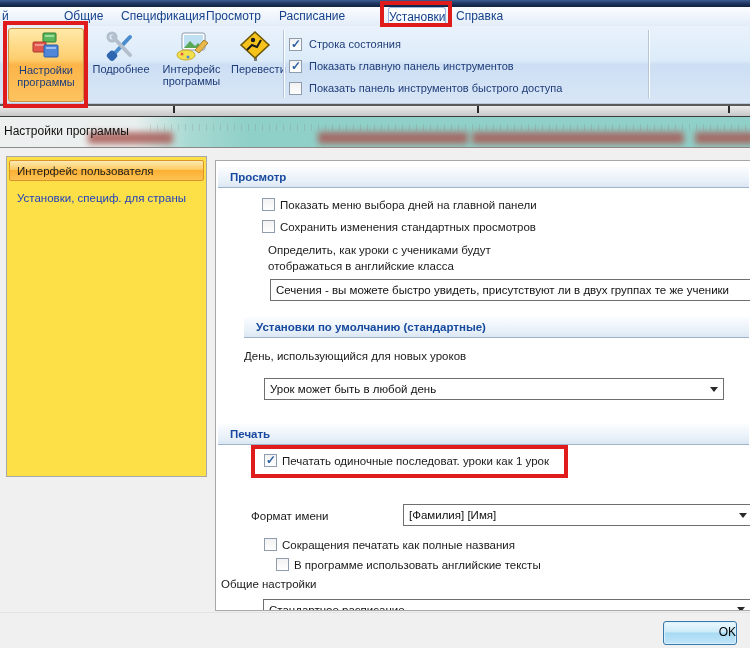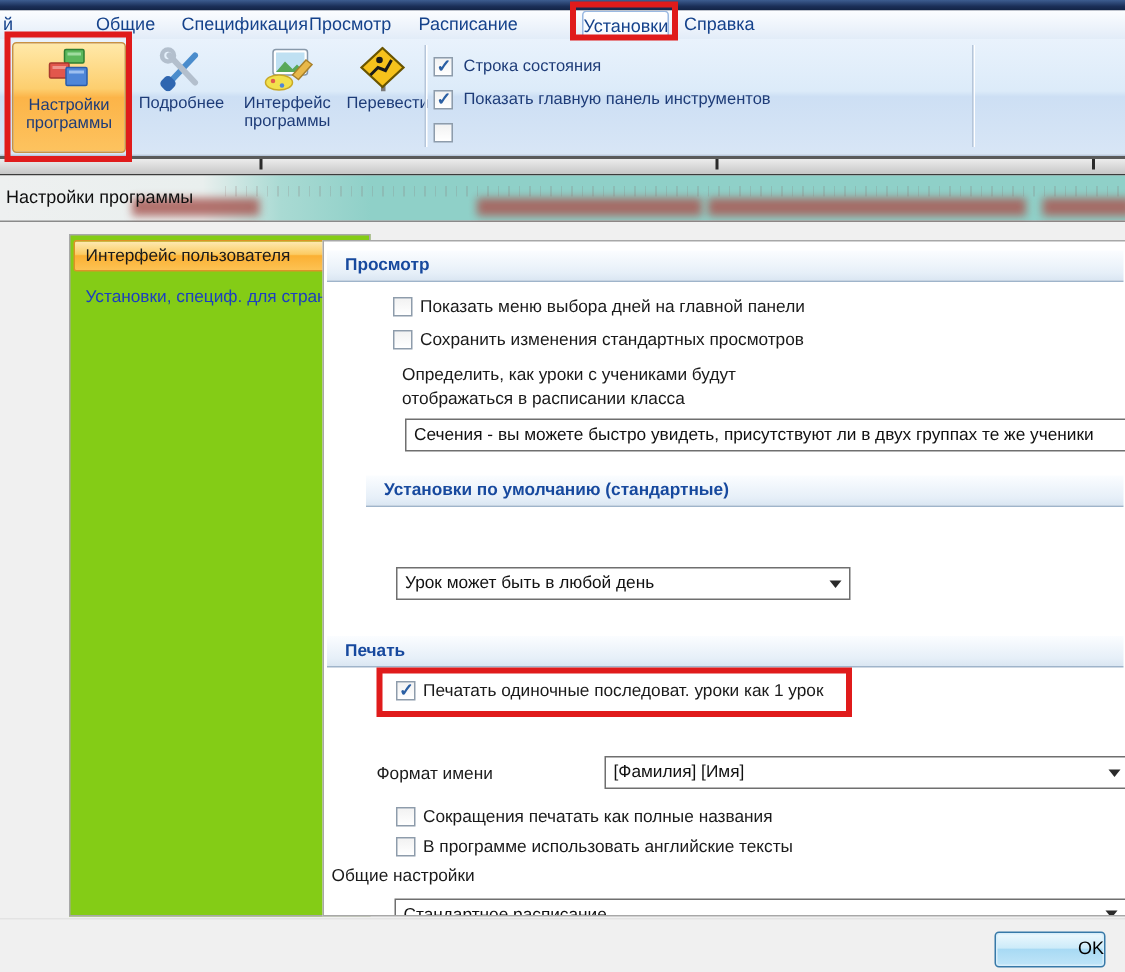--- a/index.html
+++ b/index.html
@@ -67,22 +67,22 @@
     filter:blur(3px); opacity:.85; }
   .br1 { left:88px;  width:85px; }
   .br2 { left:318px; width:150px; }
   .br3 { left:472px; width:212px; }
   .br4 { left:695px; width:60px; }
   .dlg-title { position:absolute; left:4px; top:124px; font-size:12px; color:#101010; z-index:6; }
 
   
   .dlg-body { position:absolute; left:0; top:148px; width:750px; height:464px; background:#f0f0f0; }
 
-  .sidebar { position:absolute; left:6px; top:8px; width:201px; height:455px;
-    background:#84cc16; border:1px solid #a8a8a8;margin-left:40px; }
+  .sidebar { position:absolute; left:6px; top:8px; width:201px; height:321px;
+    background:#fde047; border:1px solid #a8a8a8; }
   .side-item { position:absolute; left:2px; right:2px; height:21px; line-height:20px;
     padding-left:7px; font-size:11.5px; color:#1c3fbf; cursor:default; white-space:nowrap; }
   .side-i1 { top:3px; }
   .side-i2 { top:31px; padding-left:8px; }
   .side-item.selected {
     background:linear-gradient(180deg,#fdeab2 0%,#fccb62 45%,#fbb033 50%,#fcc253 100%);
     border:1px solid #dc9327; border-radius:2px; color:#1a1a1a; }
 
   .panel { position:absolute; left:215px; top:12px; width:537px; height:451px;
     background:#ffffff; border:1px solid #a8a8a8; overflow:hidden; }
@@ -97,33 +97,33 @@
     font-size:11.5px; color:#1a1a1a; white-space:nowrap; }
   .p-label { position:absolute; font-size:11.5px; color:#1a1a1a; white-space:nowrap; }
 
   .r-vcb1 { left:46px; top:37px; }
   .r-vcb2 { left:46px; top:59px; }
   .note1  { left:52px; top:83px; }
   .note2  { left:52px; top:99px; }
   .r-day  { left:28px; top:189px; }
   .r-pcb  { left:48px; top:293px; }
   .r-dcb1 { left:48px; top:377px; }
-  .r-dcb2 { left:48px; top:397px; }
+  .r-dcb2 { left:60px; top:397px; }
   .r-name { left:35px; top:349px; }
   .r-gen  { left:5px;  top:417px; }
 
   .sel { position:absolute; height:22px; background:#ffffff; border:1px solid #6f6f6f;
     font-size:11.5px; color:#111; line-height:20px; padding-left:5px;
     white-space:nowrap; overflow:hidden; cursor:default; }
   .sel .arr { position:absolute; right:1px; top:1px; bottom:1px; width:16px;
     display:flex; align-items:center; justify-content:center; background:transparent; }
   .sel .arr i { width:0; height:0; border-left:4px solid transparent;
     border-right:4px solid transparent; border-top:5px solid #2a2a2a; }
   .sel1 { left:13px;  top:118px; width:514px;margin-left:41px; }
-  .sel2 { left:48px;  top:217px; width:303px; }
+  .sel2 { left:48px;  top:217px; width:460px; }
   .sel3 { left:187px; top:343px; width:350px; }
   .sel4 { left:47px;  top:438px; width:488px; height:20px; }
 
   
   .footer { position:absolute; left:0; top:612px; width:750px; height:36px;
     background:#f0f0f0; border-top:1px solid #e3e3e3; }
   .ok-btn { position:absolute; left:663px; top:8px; width:74px; height:24px;
     border:1px solid #3779a8; border-radius:3px;
     background:linear-gradient(180deg,#eef9fe 0%,#cdebf9 45%,#a8daf4 50%,#c0e5f8 100%);
     box-shadow:inset 0 0 0 1px #d8eefa;
@@ -204,20 +204,21 @@
     <div class="rb-check-row">
       <span class="cb checked"></span>
       <span>Строка состояния</span>
     </div>
     <div class="rb-check-row">
       <span class="cb checked"></span>
       <span>Показать главную панель инструментов</span>
     </div>
     <div class="rb-check-row">
       <span class="cb"></span>
+      <span>Показать панель инструментов быстрого доступа</span>
     </div>
   </div>
 </div>
 
 <div class="grayband">
   <div class="tick t1"></div>
   <div class="tick t2"></div>
   <div class="tick t3"></div>
 </div>
 
@@ -246,33 +247,34 @@
     <div class="p-row r-vcb1">
       <span class="cb"></span>
       <span>Показать меню выбора дней на главной панели</span>
     </div>
     <div class="p-row r-vcb2">
       <span class="cb"></span>
       <span>Сохранить изменения стандартных просмотров</span>
     </div>
 
     <div class="p-label note1">Определить, как уроки с учениками будут</div>
-    <div class="p-label note2">отображаться в расписании класса</div>
+    <div class="p-label note2">отображаться в английские класса</div>
 
     <div class="sel sel1">
       <span>Сечения - вы можете быстро увидеть, присутствуют ли в двух группах те же ученики</span>
       <span class="arr">
           <i></i>
         </span>
     </div>
 
     <div class="sect-head h-def">
       <span>Установки по умолчанию (стандартные)</span>
     </div>
 
+    <div class="p-label r-day">День, использующийся для новых уроков</div>
 
     <div class="sel sel2">
       <span>Урок может быть в любой день</span>
       <span class="arr">
           <i></i>
         </span>
     </div>
 
     <div class="sect-head h-print">
       <span>Печать</span>

